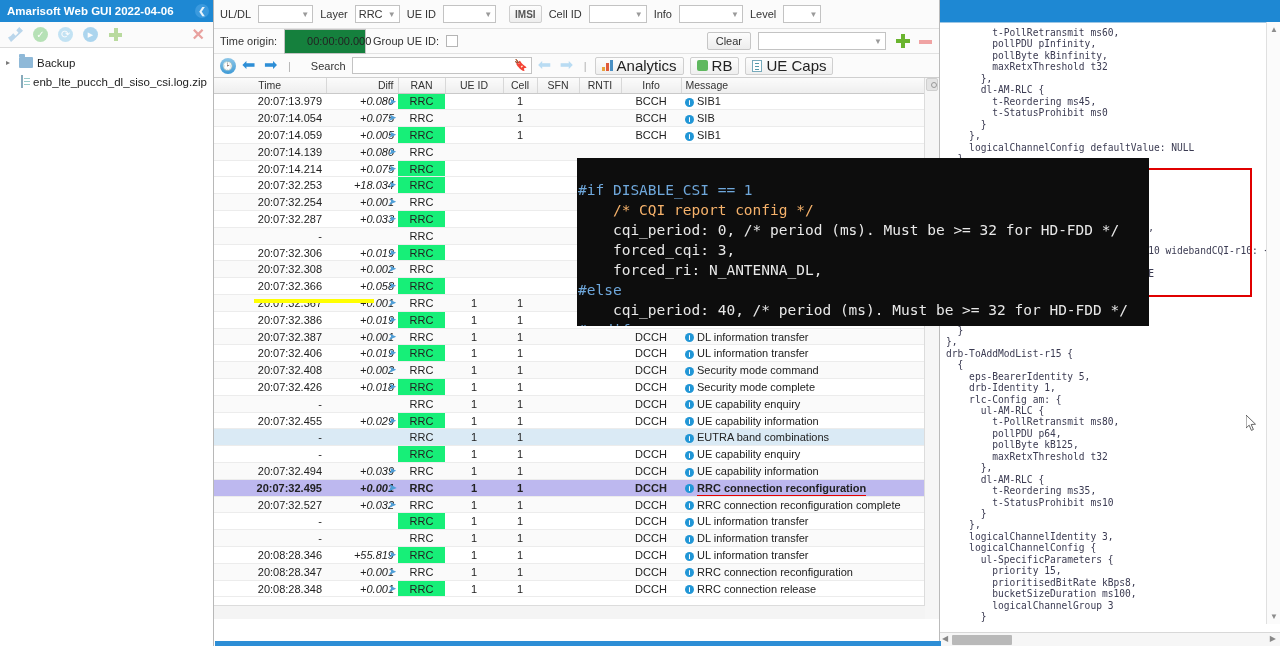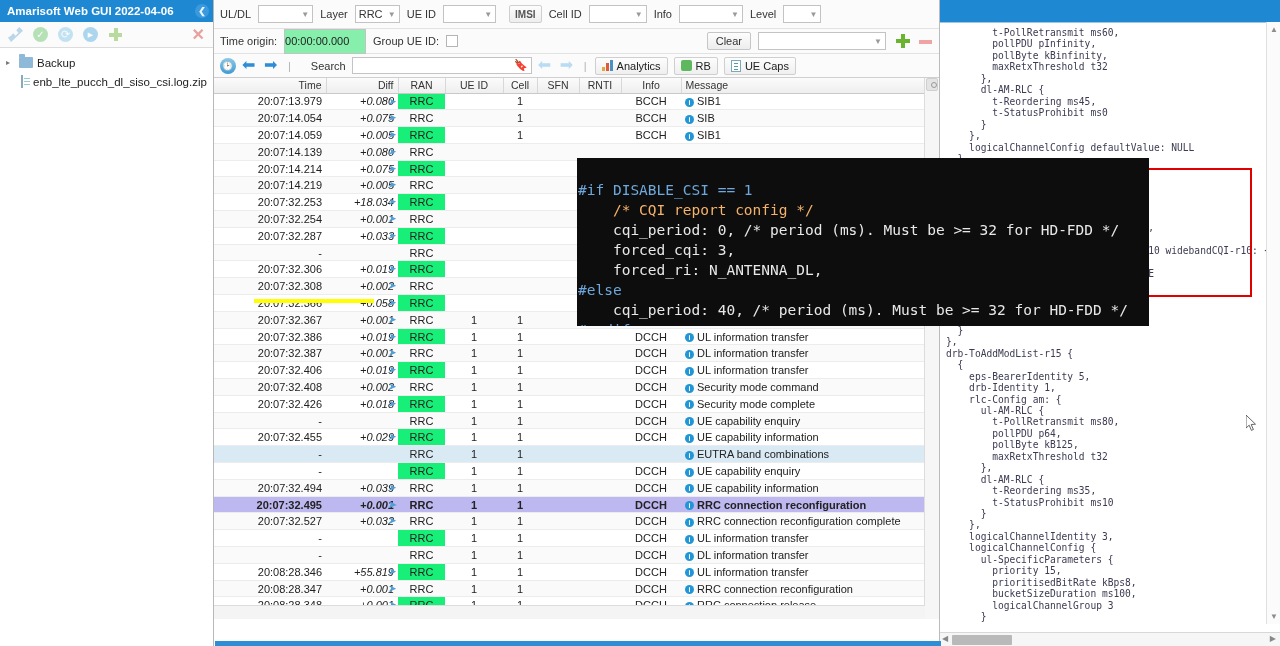--- a/index.html
+++ b/index.html
@@ -79,21 +79,21 @@
 
   .filterbar { background:#fbfbfb; border-bottom:1px solid #e2e2e2; padding: 14px 6px;
                display:flex; align-items:center; gap:7px; font-size:11px; color:#333; height:27px;}
   .lbl { color:#333; font-size:11px; white-space:nowrap; }
   .selbox { height:18px; border:1px solid #c3c3c3; background:#fff; display:flex; align-items:center;
             padding:0 3px; justify-content:space-between; font-size:11px; color:#333; }
   .caret { color:#9a9a9a; font-size:8px; margin-left:4px; }
   .imsi-btn { height:18px; padding:0 5px; font-size:10px; font-weight:bold; color:#555;
               border:1px solid #cfcfcf; background:linear-gradient(#fdfdfd,#eee); border-radius:2px;
               display:flex; align-items:center; }
-  .txtin { height:25px; border:1px solid #c3c3c3; background:#86efac; font-size:11px; padding:0 0;
+  .txtin { height:25px; border:1px solid #c3c3c3; background:#15803d; font-size:11px; padding:0 22px;
            display:flex; align-items:center; color:#222; }
   .chk { width:12px; height:12px; border:1px solid #b5b5b5; background:#fff; }
 
   .filterbar2 { background:#fbfbfb; border-bottom:1px solid #e2e2e2; padding:4px 6px;
                 display:flex; align-items:center; gap:7px; height:25px; }
   .clear-btn { height:18px; padding:0 8px; border:1px solid #c6c6c6; border-radius:2px;
                background:linear-gradient(#fdfdfd,#ededed); font-size:11px; color:#333;
                display:flex; align-items:center; }
   .minus-sq { width:15px; height:15px; position:relative; }
   .minus-sq::after { content:''; position:absolute; top:6px; left:1px; width:13px; height:4px; background:#f0a3a3; }
@@ -102,21 +102,21 @@
                display:flex; align-items:center; gap:6px; height:24px; }
   .sbtn { width:16px; height:16px; border-radius:50%; display:flex; align-items:center;
           justify-content:center; color:#fff; font-size:9px; }
   .clock { background:linear-gradient(#8ec7e8,#3e9ad6); }
   .arrow-l, .arrow-r { width:16px; height:15px; color:#2d8ed6; font-size:16px; line-height:13px; }
   .arrow-dim { color:#b9dcf3; }
   .sep { color:#b0b0b0; padding:0 2px; }
   .search-input { flex:0 0 180px; height:17px; border:1px solid #c3c3c3; background:#fff; position:relative; }
   .binoc { position:absolute; right:3px; top:1px; font-size:11px; color:#444; }
   .mbtn { height:18px; padding:0 6px; border:1px solid #cfcfcf; border-radius:2px;
-          background:linear-gradient(#fdfdfd,#efefef); font-size:11px; color:#222;
+          background:linear-gradient(#fdfdfd,#efefef); font-size:15px; color:#222;
           display:flex; align-items:center; gap:4px; }
   .bars-ic { width:11px; height:11px; background:
        linear-gradient(to top,#e8a33d 0 40%,transparent 40%) 0 0/3px 100% no-repeat,
        linear-gradient(to top,#e05a3a 0 70%,transparent 70%) 4px 0/3px 100% no-repeat,
        linear-gradient(to top,#4a90c4 0 100%,transparent 100%) 8px 0/3px 100% no-repeat; }
   .rb-ic { width:11px; height:11px; border-radius:2px; background:#5fb85f; }
   .uc-ic { width:10px; height:12px; background:#fff; border:1px solid #7ab; position:relative; }
   .uc-ic::after{content:'';position:absolute;left:2px;top:2px;width:4px;height:1px;background:#59a;
                 box-shadow:0 3px 0 #59a,0 6px 0 #59a;}
 
@@ -319,21 +319,21 @@
             <col style="width:47px">
           <col style="width:58px">
             <col style="width:34px">
             <col style="width:42px">
           <col style="width:42px">
             <col style="width:60px">
             <col style="width:244px">
         </colgroup>
         <thead>
             <tr id="thead-row">
-              <th style="text-align: right;">Time</th>
+              <th style="text-align: center;">Time</th>
               <th style="text-align: right;">Diff</th>
               <th style="text-align: center;">RAN</th>
               <th style="text-align: center;">UE ID</th>
               <th style="text-align: center;">Cell</th>
               <th style="text-align: center;">SFN</th>
               <th style="text-align: center;">RNTI</th>
               <th style="text-align: center;">Info</th>
               <th style="text-align: left;">Message</th>
             </tr>
           </thead>
@@ -378,31 +378,20 @@
               <td class="ctr"></td>
               <td class="ctr"></td>
               <td class="ctr"></td>
               <td class="ctr"></td>
               <td class="info"></td>
               <td class="msg"></td>
             </tr>
             <tr>
               <td class="time">20:07:14.214</td>
               <td class="diff">+0.075<span class="dirarrow">➤</span></td>
-              <td class="ran">RRC</td>
-              <td class="ctr"></td>
-              <td class="ctr"></td>
-              <td class="ctr"></td>
-              <td class="ctr"></td>
-              <td class="info"></td>
-              <td class="msg"></td>
-            </tr>
-            <tr class="alt">
-              <td class="time">20:07:14.219</td>
-              <td class="diff">+0.005<span class="dirarrow">➤</span></td>
               <td class="ran">RRC</td>
               <td class="ctr"></td>
               <td class="ctr"></td>
               <td class="ctr"></td>
               <td class="ctr"></td>
               <td class="info"></td>
               <td class="msg"></td>
             </tr>
             <tr>
               <td class="time">20:07:32.253</td>

